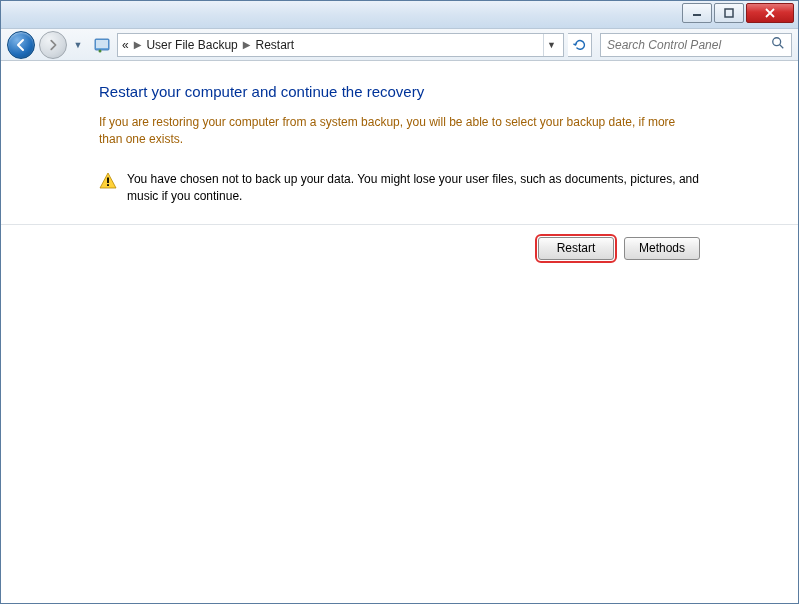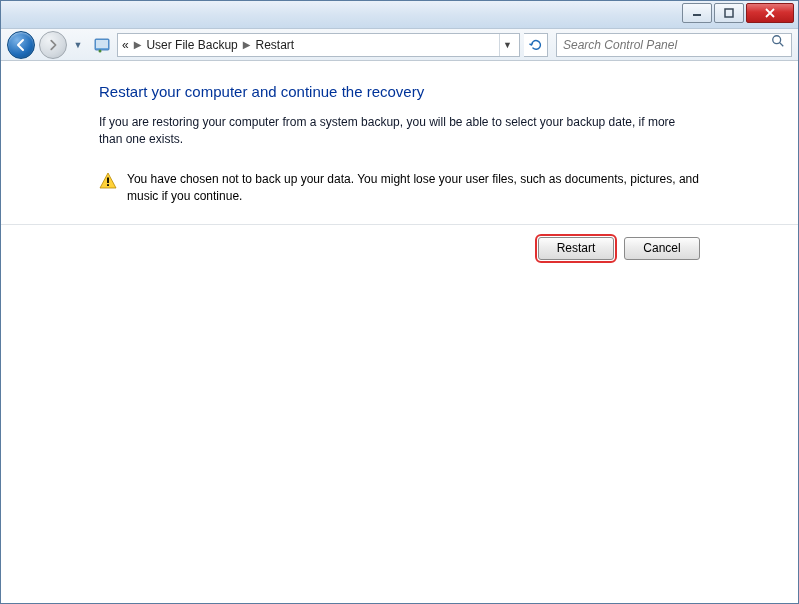--- a/index.html
+++ b/index.html
@@ -98,24 +98,24 @@
     .refresh-btn {
       width: 24px; height: 24px;
       border: 1px solid #b0bcc8;
       border-left: none;
       background: #fff;
       display: flex; align-items: center; justify-content: center;
       cursor: pointer;
       color: #1e6bb8;
     }
     .search-box {
-      width: 236px; height: 24px;
+      width: 192px; height: 24px;
       border: 1px solid #b0bcc8;
       background: #fff;
-      display: flex; 
+      display: flex; align-items: center;
       padding: 0 6px;
       margin-left: 4px;
     }
     .search-input {
       flex: 1;
       border: none; outline: none;
       font-size: 12px;
       font-style: italic;
       color: #888;
       background: transparent;
@@ -130,21 +130,21 @@
     .inner {
       padding: 0 98px;
     }
     .page-title {
       color: #003399;
       font-size: 15px;
       font-weight: normal;
       margin-bottom: 14px;
     }
     .body-text {
-      color: #0f172a;
+      color: #a16207;
       font-size: 12px;
       line-height: 1.45;
       margin-bottom: 22px;
     }
     .warning-row {
       display: flex;
       align-items: flex-start;
       gap: 10px;
       margin-bottom: 18px;
     }
@@ -260,15 +260,15 @@
         <path d="M9 1 L17 16 L1 16 Z" fill="#ffd23a" stroke="#b88800" stroke-width="0.8"></path>
         <rect x="8.1" y="5.5" width="1.8" height="5.5" fill="#000"></rect>
         <rect x="8.1" y="12.2" width="1.8" height="1.8" fill="#000"></rect>
       </svg>
       <div class="warning-text">You have chosen not to back up your data. You might lose your user files, such as documents, pictures, and music if you continue.</div>
     </div>
   </div>
   <hr class="divider">
   <div class="button-row">
     <button class="btn highlighted">Restart</button>
-    <button class="btn">Cancel</button>
+    <button class="btn">Methods</button>
   </div>
 </div>
 
 </body></html>

